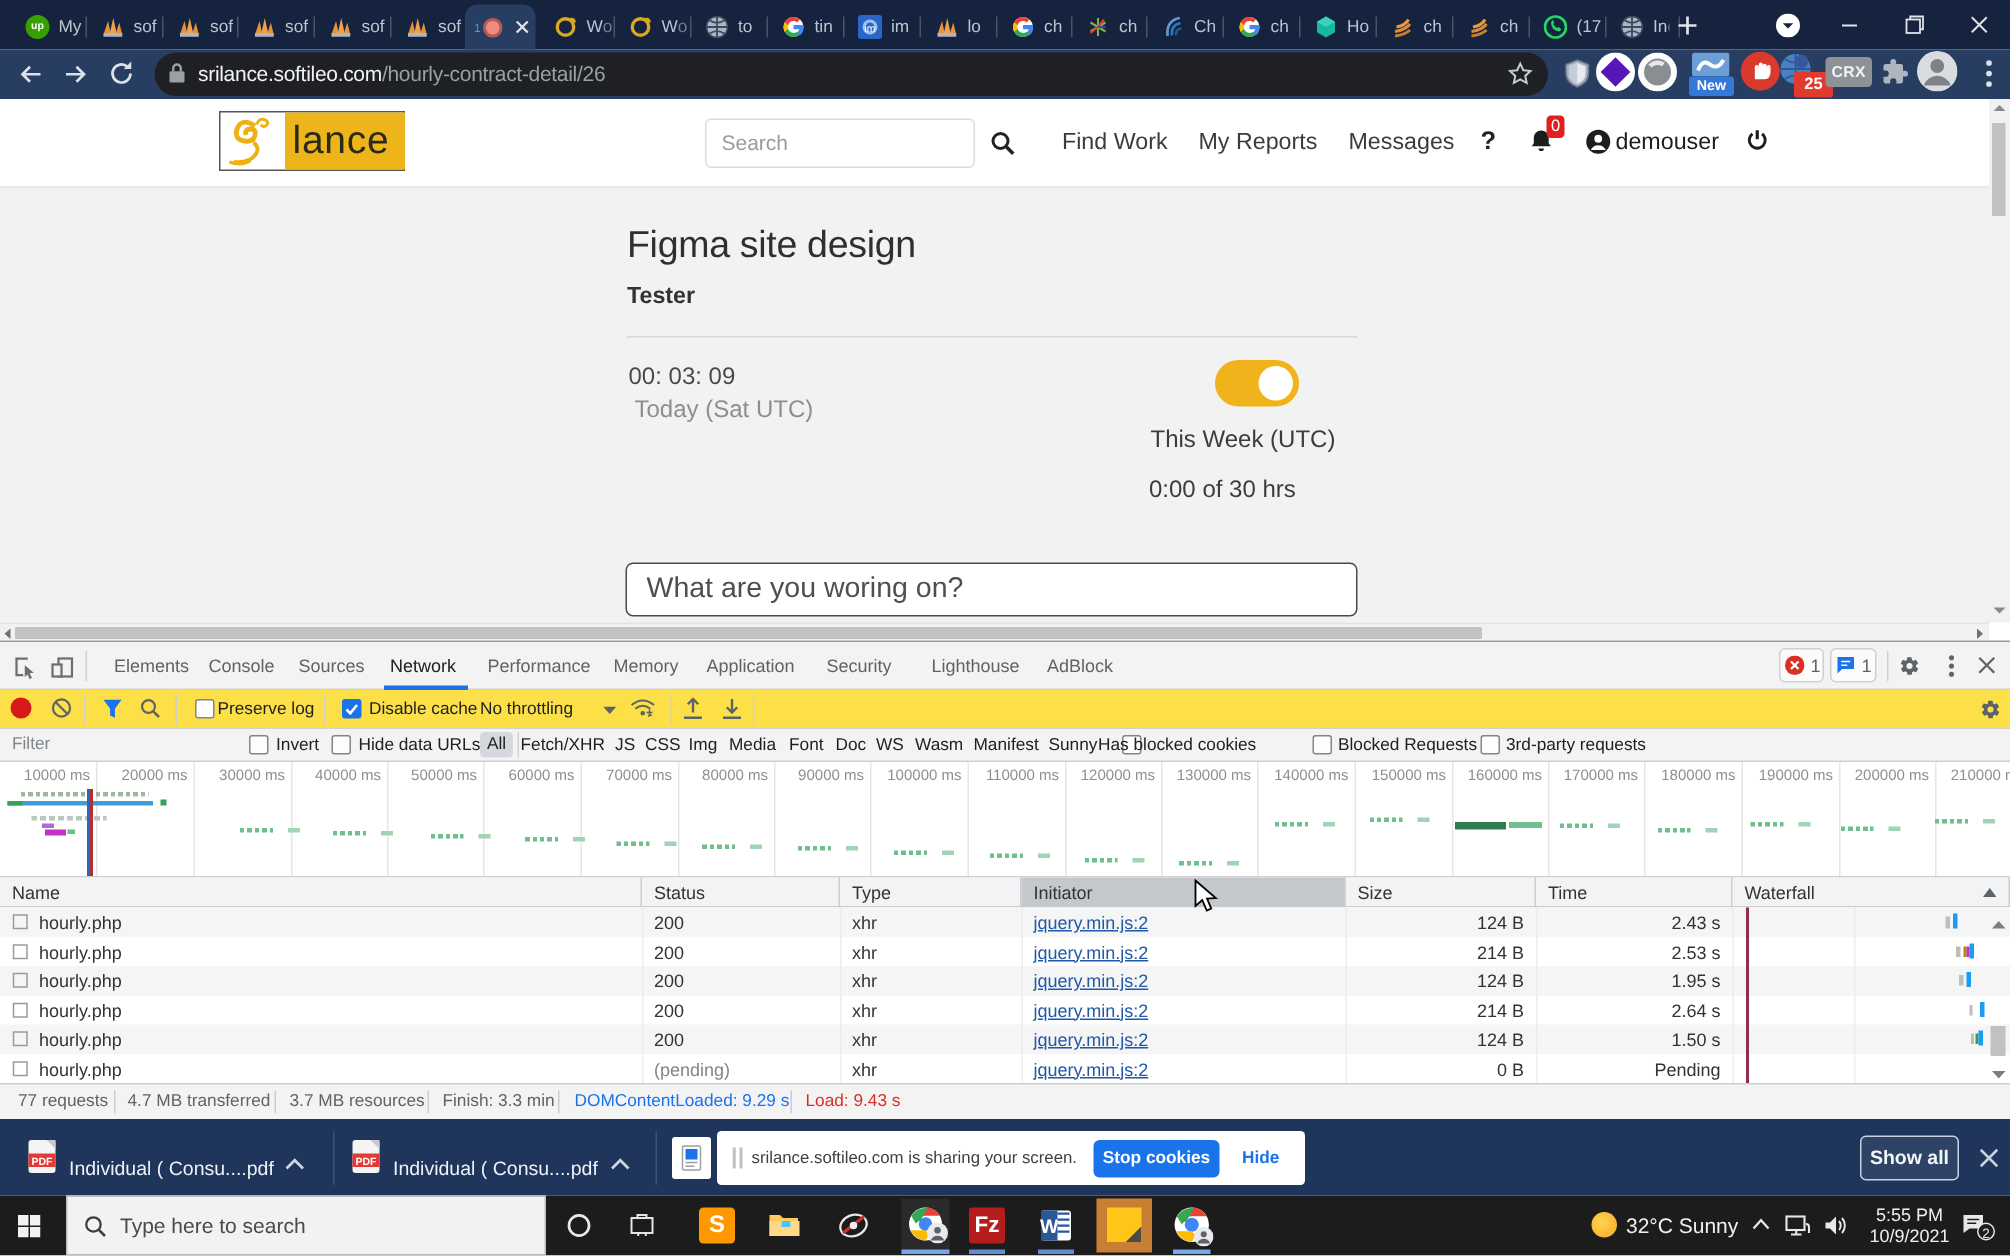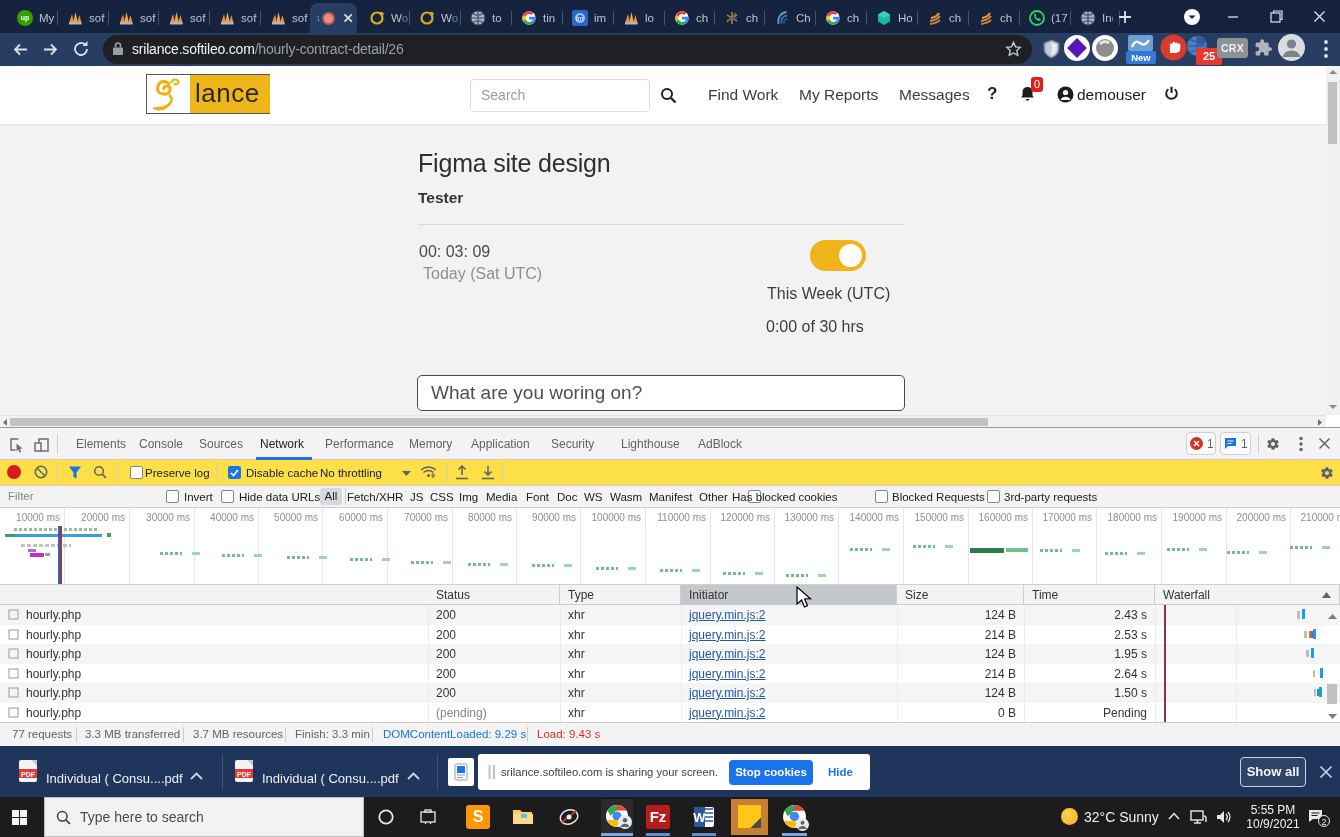--- a/index.html
+++ b/index.html
@@ -461,21 +461,21 @@
  <div class="abs" style="left:347px;top:5px;color:#202124">Fetch/XHR</div>
  <div class="abs" style="left:410px;top:5px;color:#202124">JS</div>
  <div class="abs" style="left:430px;top:5px;color:#202124">CSS</div>
  <div class="abs" style="left:459px;top:5px;color:#202124">Img</div>
  <div class="abs" style="left:486px;top:5px;color:#202124">Media</div>
  <div class="abs" style="left:526px;top:5px;color:#202124">Font</div>
  <div class="abs" style="left:557px;top:5px;color:#202124">Doc</div>
  <div class="abs" style="left:584px;top:5px;color:#202124">WS</div>
  <div class="abs" style="left:610px;top:5px;color:#202124">Wasm</div>
  <div class="abs" style="left:649px;top:5px;color:#202124">Manifest</div>
- <div class="abs" style="left:699px;top:5px;color:#202124">Other</div>
+ <div class="abs" style="left:699px;top:5px;color:#202124">Sunny</div>
  <span class="cb abs" style="left:748px;top:4px"></span>
  <div class="abs" style="left:732px;top:5px;color:#202124">Has blocked cookies</div>
  <span class="cb abs" style="left:875px;top:4px"></span>
  <div class="abs" style="left:892px;top:5px;color:#202124">Blocked Requests</div>
  <span class="cb abs" style="left:987px;top:4px"></span>
  <div class="abs" style="left:1004px;top:5px;color:#202124">3rd-party requests</div>
 </div>
 <div class="abs" style="left:0;top:81px;width:1340px;height:77px;background:#fff;border-bottom:1px solid #d0d0d0;overflow:hidden">
 <div class="abs" style="left:64px;top:0;width:1px;height:77px;background:#e6e6e6"></div>
 <div class="abs" style="left:-6px;top:4px;width:66px;text-align:right;font-size:10px;color:#8a8f94">10000 ms</div>
@@ -562,20 +562,21 @@
 <div class="abs" style="left:1167px;top:40px;width:22px;height:3px;background:repeating-linear-gradient(90deg,#6fbf8f 0 3px,#fff 3px 5px)"></div>
 <div class="abs" style="left:1199px;top:40px;width:8px;height:3px;background:#9fd4b4"></div>
 <div class="abs" style="left:1227px;top:43px;width:22px;height:3px;background:repeating-linear-gradient(90deg,#6fbf8f 0 3px,#fff 3px 5px)"></div>
 <div class="abs" style="left:1259px;top:43px;width:8px;height:3px;background:#9fd4b4"></div>
 <div class="abs" style="left:1290px;top:38px;width:22px;height:3px;background:repeating-linear-gradient(90deg,#6fbf8f 0 3px,#fff 3px 5px)"></div>
 <div class="abs" style="left:1322px;top:38px;width:8px;height:3px;background:#9fd4b4"></div>
 <div class="abs" style="left:970px;top:40px;width:34px;height:5px;background:#2e7d4f"></div>
 <div class="abs" style="left:1006px;top:40px;width:22px;height:4px;background:#6fbf8f"></div>
 </div>
 <div class="abs" style="left:0;top:158px;width:1340px;height:20px;background:#f1f3f4;border-bottom:1px solid #cdcdcd">
+<div class="abs" style="left:0px;top:0;width:428px;height:20px;border-right:1px solid #cdcdcd;color:#333;line-height:20px;padding-left:8px">Name</div>
 <div class="abs" style="left:428px;top:0;width:132px;height:20px;border-right:1px solid #cdcdcd;color:#333;line-height:20px;padding-left:8px">Status</div>
 <div class="abs" style="left:560px;top:0;width:121px;height:20px;border-right:1px solid #cdcdcd;color:#333;line-height:20px;padding-left:8px">Type</div>
 <div class="abs" style="left:681px;top:0;width:216px;height:20px;background:#c4c7cb;border-right:1px solid #cdcdcd;color:#333;line-height:20px;padding-left:8px">Initiator</div>
 <div class="abs" style="left:897px;top:0;width:127px;height:20px;border-right:1px solid #cdcdcd;color:#333;line-height:20px;padding-left:8px">Size</div>
 <div class="abs" style="left:1024px;top:0;width:131px;height:20px;border-right:1px solid #cdcdcd;color:#333;line-height:20px;padding-left:8px">Time</div>
 <div class="abs" style="left:1155px;top:0;width:185px;height:20px;border-right:1px solid #cdcdcd;color:#333;line-height:20px;padding-left:8px">Waterfall</div>
 <svg class="abs" style="left:1322px;top:7px" width="9" height="6">
         <path d="M0 6 L4.5 0 L9 6z" fill="#5f6368"></path>
       </svg>
 </div>
@@ -664,21 +665,21 @@
 <svg class="abs" style="left:1328px;top:8px" width="9" height="7">
         <path d="M0 6 L4.5 1 L9 6z" fill="#7d7d7d"></path>
       </svg>
 <div class="abs" style="left:1327px;top:79px;width:10px;height:20px;background:#c1c1c1"></div>
 <svg class="abs" style="left:1328px;top:108px" width="9" height="7">
         <path d="M0 1 L4.5 6 L9 1z" fill="#7d7d7d"></path>
       </svg>
 </div>
 <div class="abs" style="left:0;top:295px;width:1340px;height:23px;background:#f3f3f3;border-top:1px solid #cdcdcd;font-size:11.5px">
 <div class="abs" style="left:12px;top:5px;color:#5f6368">77 requests</div>
-<div class="abs" style="left:85px;top:5px;color:#5f6368">3.3 MB transferred</div>
+<div class="abs" style="left:85px;top:5px;color:#5f6368">4.7 MB transferred</div>
 <div class="abs" style="left:193px;top:5px;color:#5f6368">3.7 MB resources</div>
 <div class="abs" style="left:295px;top:5px;color:#5f6368">Finish: 3.3 min</div>
 <div class="abs" style="left:383px;top:5px;color:#1a73e8">DOMContentLoaded: 9.29 s</div>
 <div class="abs" style="left:537px;top:5px;color:#d93025">Load: 9.43 s</div>
 <div class="abs" style="left:76px;top:4px;width:1px;height:15px;background:#cdcdcd"></div>
 <div class="abs" style="left:183px;top:4px;width:1px;height:15px;background:#cdcdcd"></div>
 <div class="abs" style="left:285px;top:4px;width:1px;height:15px;background:#cdcdcd"></div>
 <div class="abs" style="left:372px;top:4px;width:1px;height:15px;background:#cdcdcd"></div>
 <div class="abs" style="left:527px;top:4px;width:1px;height:15px;background:#cdcdcd"></div>
 </div>

